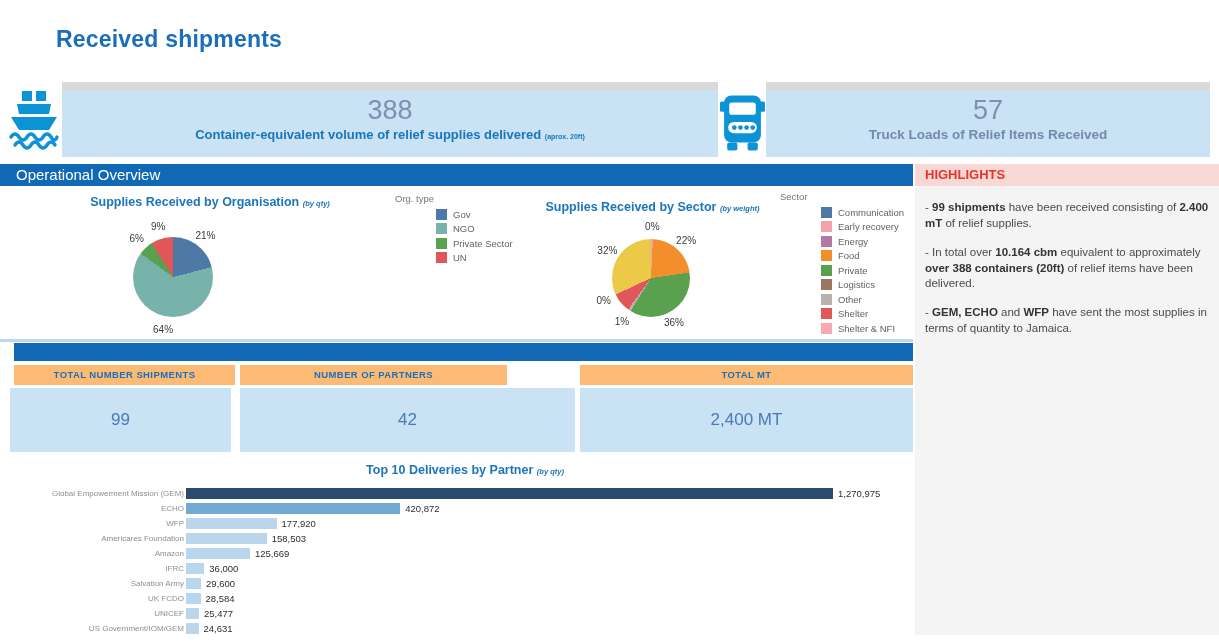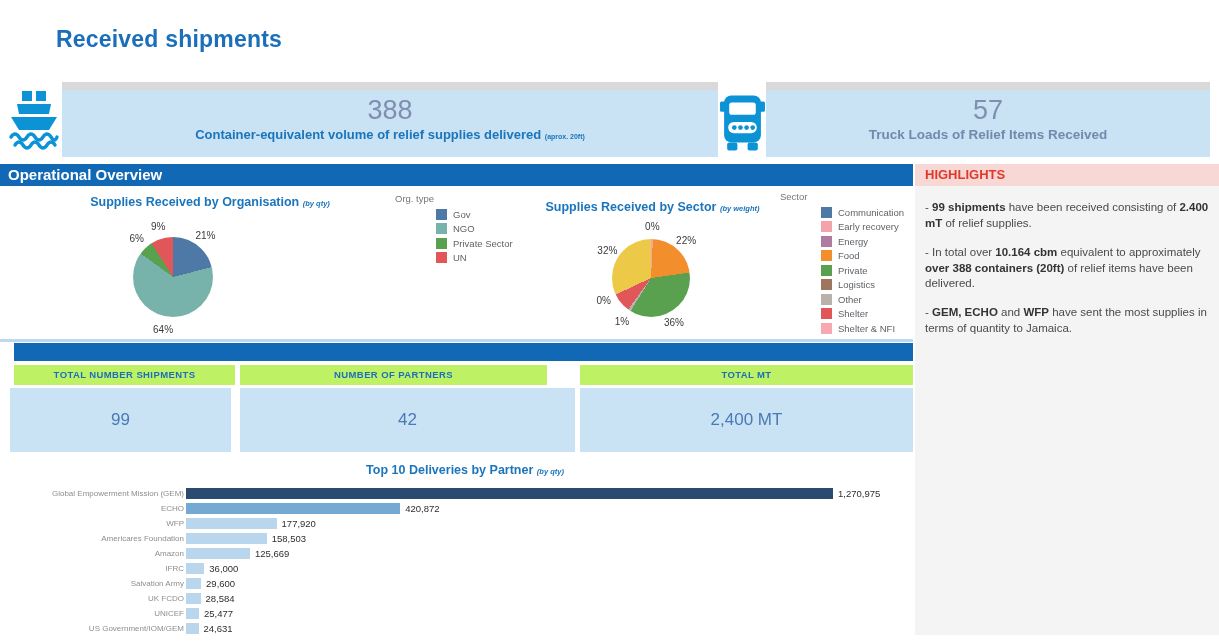--- a/index.html
+++ b/index.html
@@ -15,21 +15,21 @@
   
   .kpi-strip { height:8px; background:#d9d9d9; }
   .kpi-card { background:#c9e2f4; text-align:center; }
   .kpi-value { display:block; margin-top:5px; font-size:27px; color:#808eb0; }
   .kpi-label { display:block; margin-top:1px; font-size:13px; font-weight:bold; color:#1b75bc; }
   .kpi-label .suffix { font-size:7px; font-weight:bold; }
   .kpi-label.muted { color:#7589ad; font-weight:bold; font-size:13.5px; }
 
   
   #op-banner { left:0; top:164px; width:913px; height:22px; background:#1169b5; color:#fff;
-               font-size:15px; font-weight:bold; line-height:22px; padding-left:8px; }
+               font-size:15px; font-weight:normal; line-height:22px; padding-left:16px; }
   #hl-banner { left:915px; top:164px; width:304px; height:22px; background:#f7d8d4; color:#e2382c;
                font-size:13px; font-weight:bold; line-height:22px; padding-left:10px; }
   #hl-body { left:915px; top:186px; width:304px; height:449px; background:#f4f4f4;
              padding:14px 10px 10px 10px; font-size:11.5px; color:#4a4a4a; line-height:1.38; }
   #hl-body p { margin-bottom:13px; }
   #hl-body strong { color:#333; }
 
   
   .pie-title { font-size:12.5px; font-weight:bold; color:#1b75bc; text-align:center; }
   .pie-title .suffix { font-size:7.5px; font-style:italic; font-weight:bold; }
@@ -38,21 +38,21 @@
   .legend { font-size:9.5px; color:#5f6368; }
   .legend .legend-title { color:#757575; margin-bottom:3px; font-size:9.5px; }
   .legend-row { display:flex; align-items:center; height:14.5px;padding-left:41px; }
   .legend-swatch { width:11px; height:11px; margin-right:6px; flex:0 0 auto; }
 
   
   #pies-divider { left:0; top:339px; width:913px; height:3px; background:#bcd9ef; }
   #blue-band { left:14px; top:343px; width:899px; height:18px; background:#1169b5; }
 
   
-  .stat-header { position:absolute; top:365px; height:20px; background:#bef264; color:#1b6fba;
+  .stat-header { position:absolute; top:365px; height:20px; background:#fdba74; color:#1b6fba;
                  font-size:9.5px; font-weight:bold; text-align:center; line-height:20px; letter-spacing:0.4px; }
   .stat-value  { position:absolute; top:388px; height:64px; background:#c9e2f4; color:#4b79b7;
                  font-size:17px; text-align:center; line-height:64px; }
 
   
   #bar-title { left:0; top:463px; width:930px; }
   #bar-rows { left:0; top:486px; width:913px; }
   .bar-row { display:flex; align-items:center; height:15px; }
   .bar-cat { width:186px; padding-right:2px; text-align:right; font-size:8px; color:#8e8e8e; flex:0 0 auto;
              white-space:nowrap; overflow:hidden; }
@@ -205,21 +205,21 @@
         </div>
         <div class="legend-row"></div>
       </div>
   </div>
 
   <div class="abs" id="pies-divider"></div>
   <div class="abs" id="blue-band"></div>
 
   <div class="abs stat-header" style="left:14px;  width:221px;">TOTAL NUMBER SHIPMENTS</div>
   <div class="abs stat-value" style="left:10px;  width:221px;">99</div>
-  <div class="abs stat-header" style="left:240px; width:307px;">NUMBER OF PARTNERS</div>
+  <div class="abs stat-header" style="left:240px; width:267px;">NUMBER OF PARTNERS</div>
   <div class="abs stat-value" style="left:240px; width:335px;">42</div>
   <div class="abs stat-header" style="left:580px; width:333px;">TOTAL MT</div>
   <div class="abs stat-value" style="left:580px; width:333px;">2,400 MT</div>
 
   <div class="abs pie-title" id="bar-title">
     <span>Top 10 Deliveries by Partner</span> <span class="suffix">(by qty)</span>
   </div>
   <div class="abs" id="bar-rows">
       <div class="bar-row">
         <span class="bar-cat">Global Empowerment Mission (GEM)</span>

